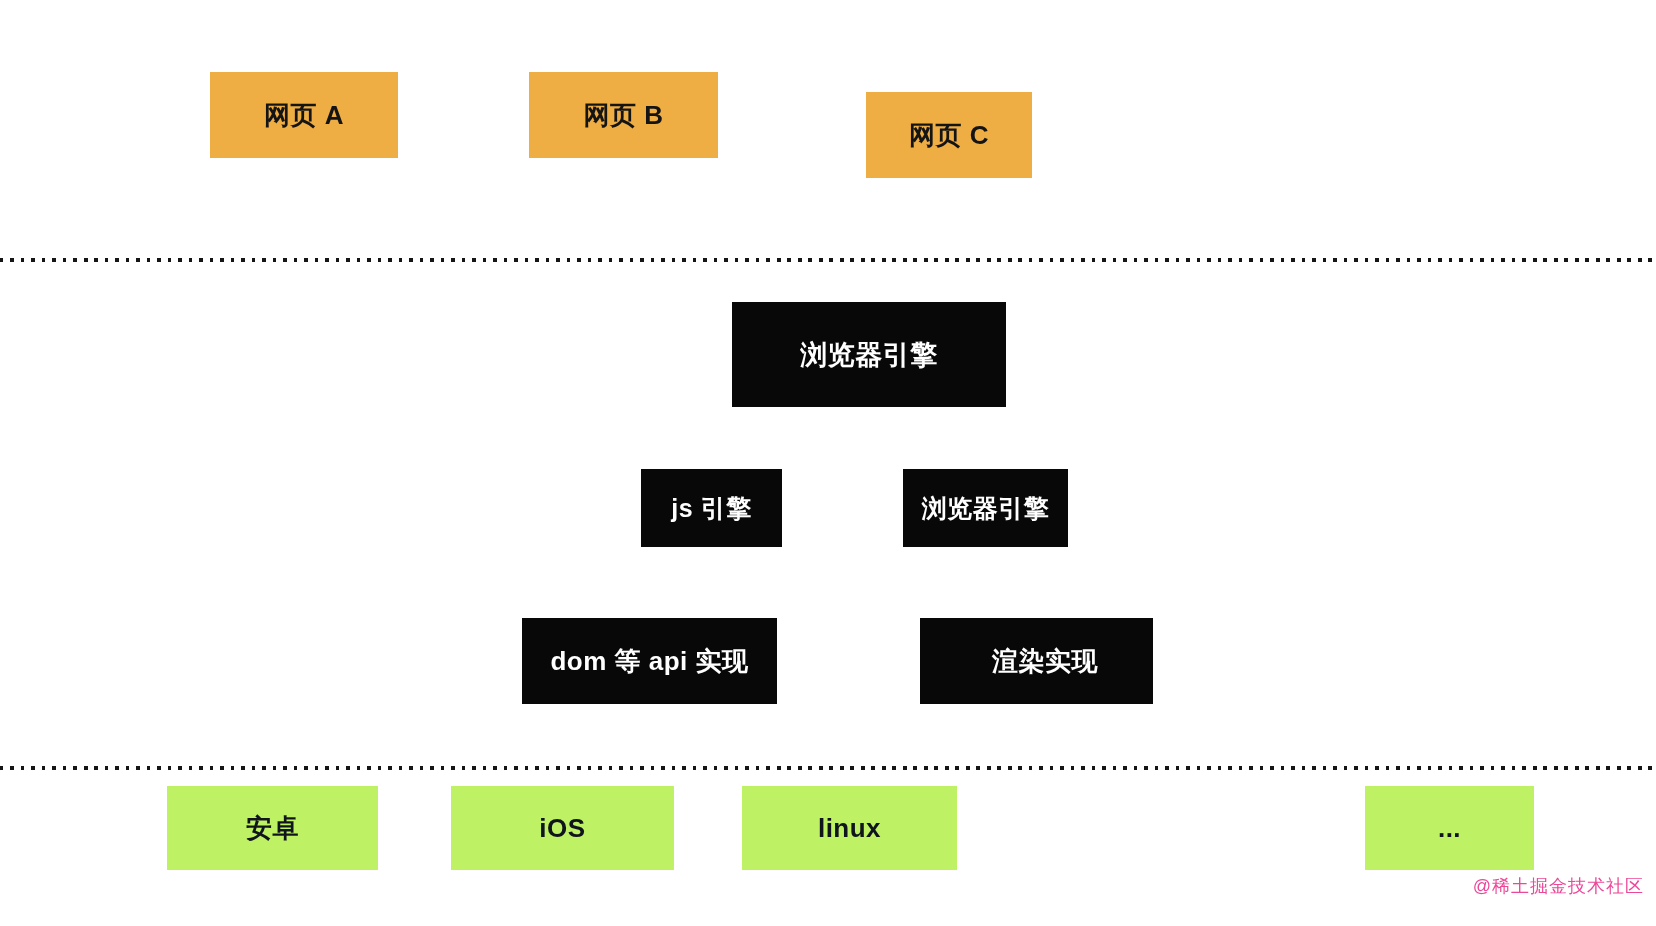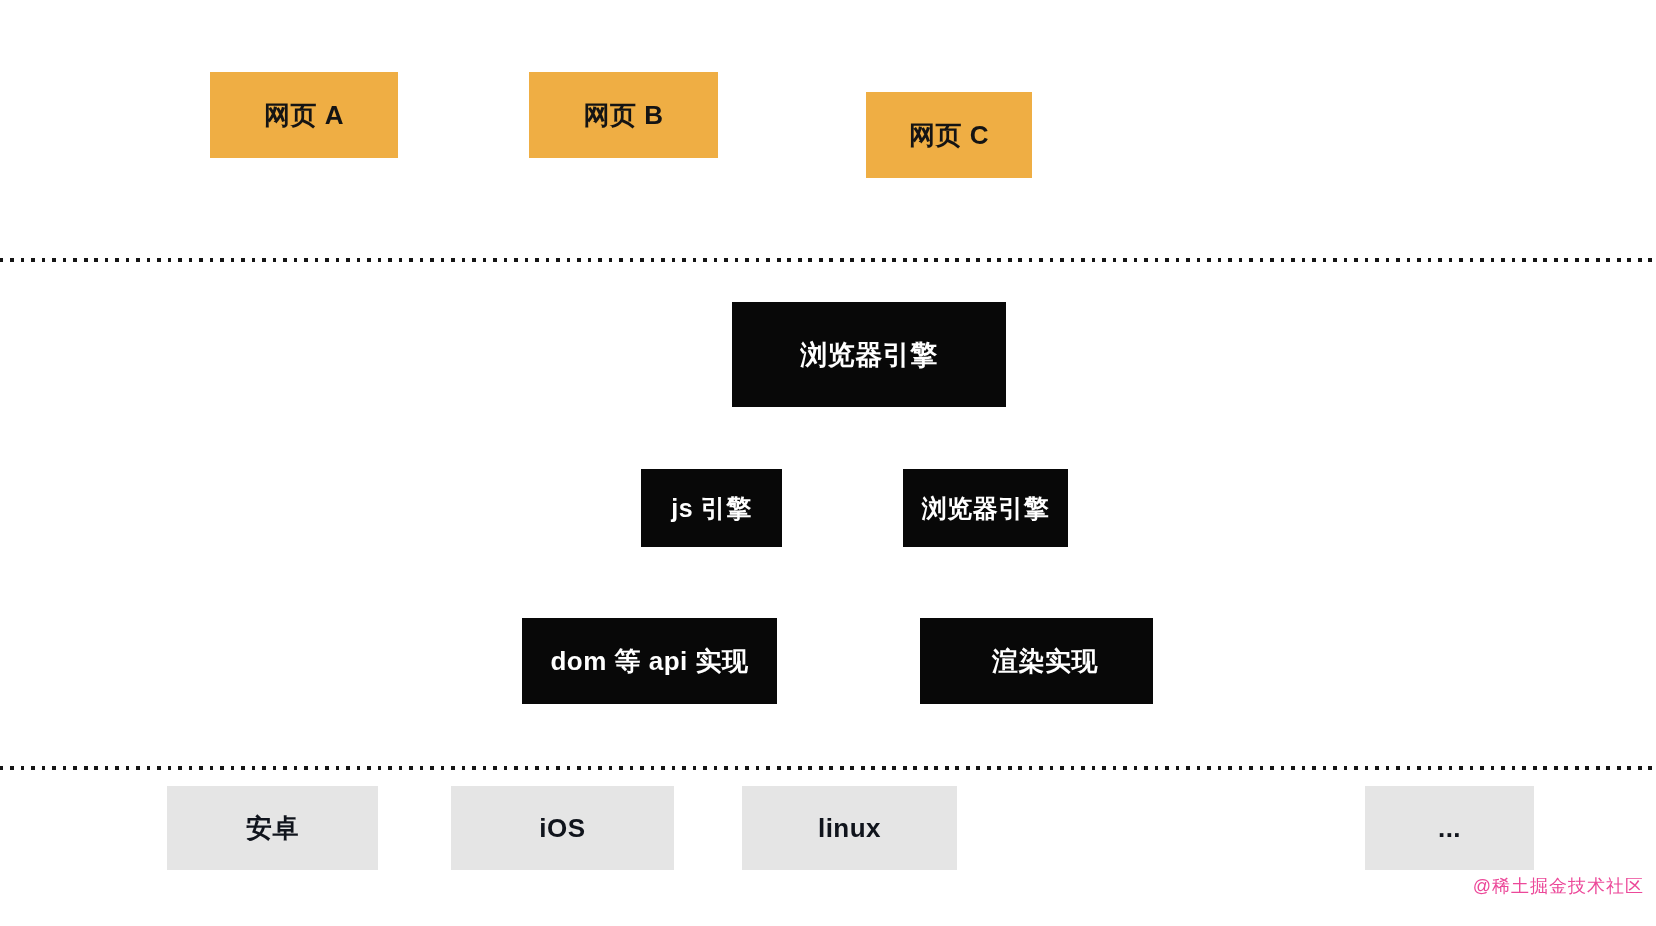--- a/index.html
+++ b/index.html
@@ -29,21 +29,21 @@
     background: #efae44;
     color: #141414;
     height: 86px;
     top: 72px;
   }
   .box-engine {
     background: #080808;
     color: #ffffff;
   }
   .box-platform {
-    background: #e5e5e5;
+    background: #bef264;
     color: #10141c;
     height: 84px;
     top: 786px;
   }
   .dotted-line {
     position: absolute;
     left: 0;
     width: 1656px;
     height: 4px;
     background: repeating-linear-gradient(

